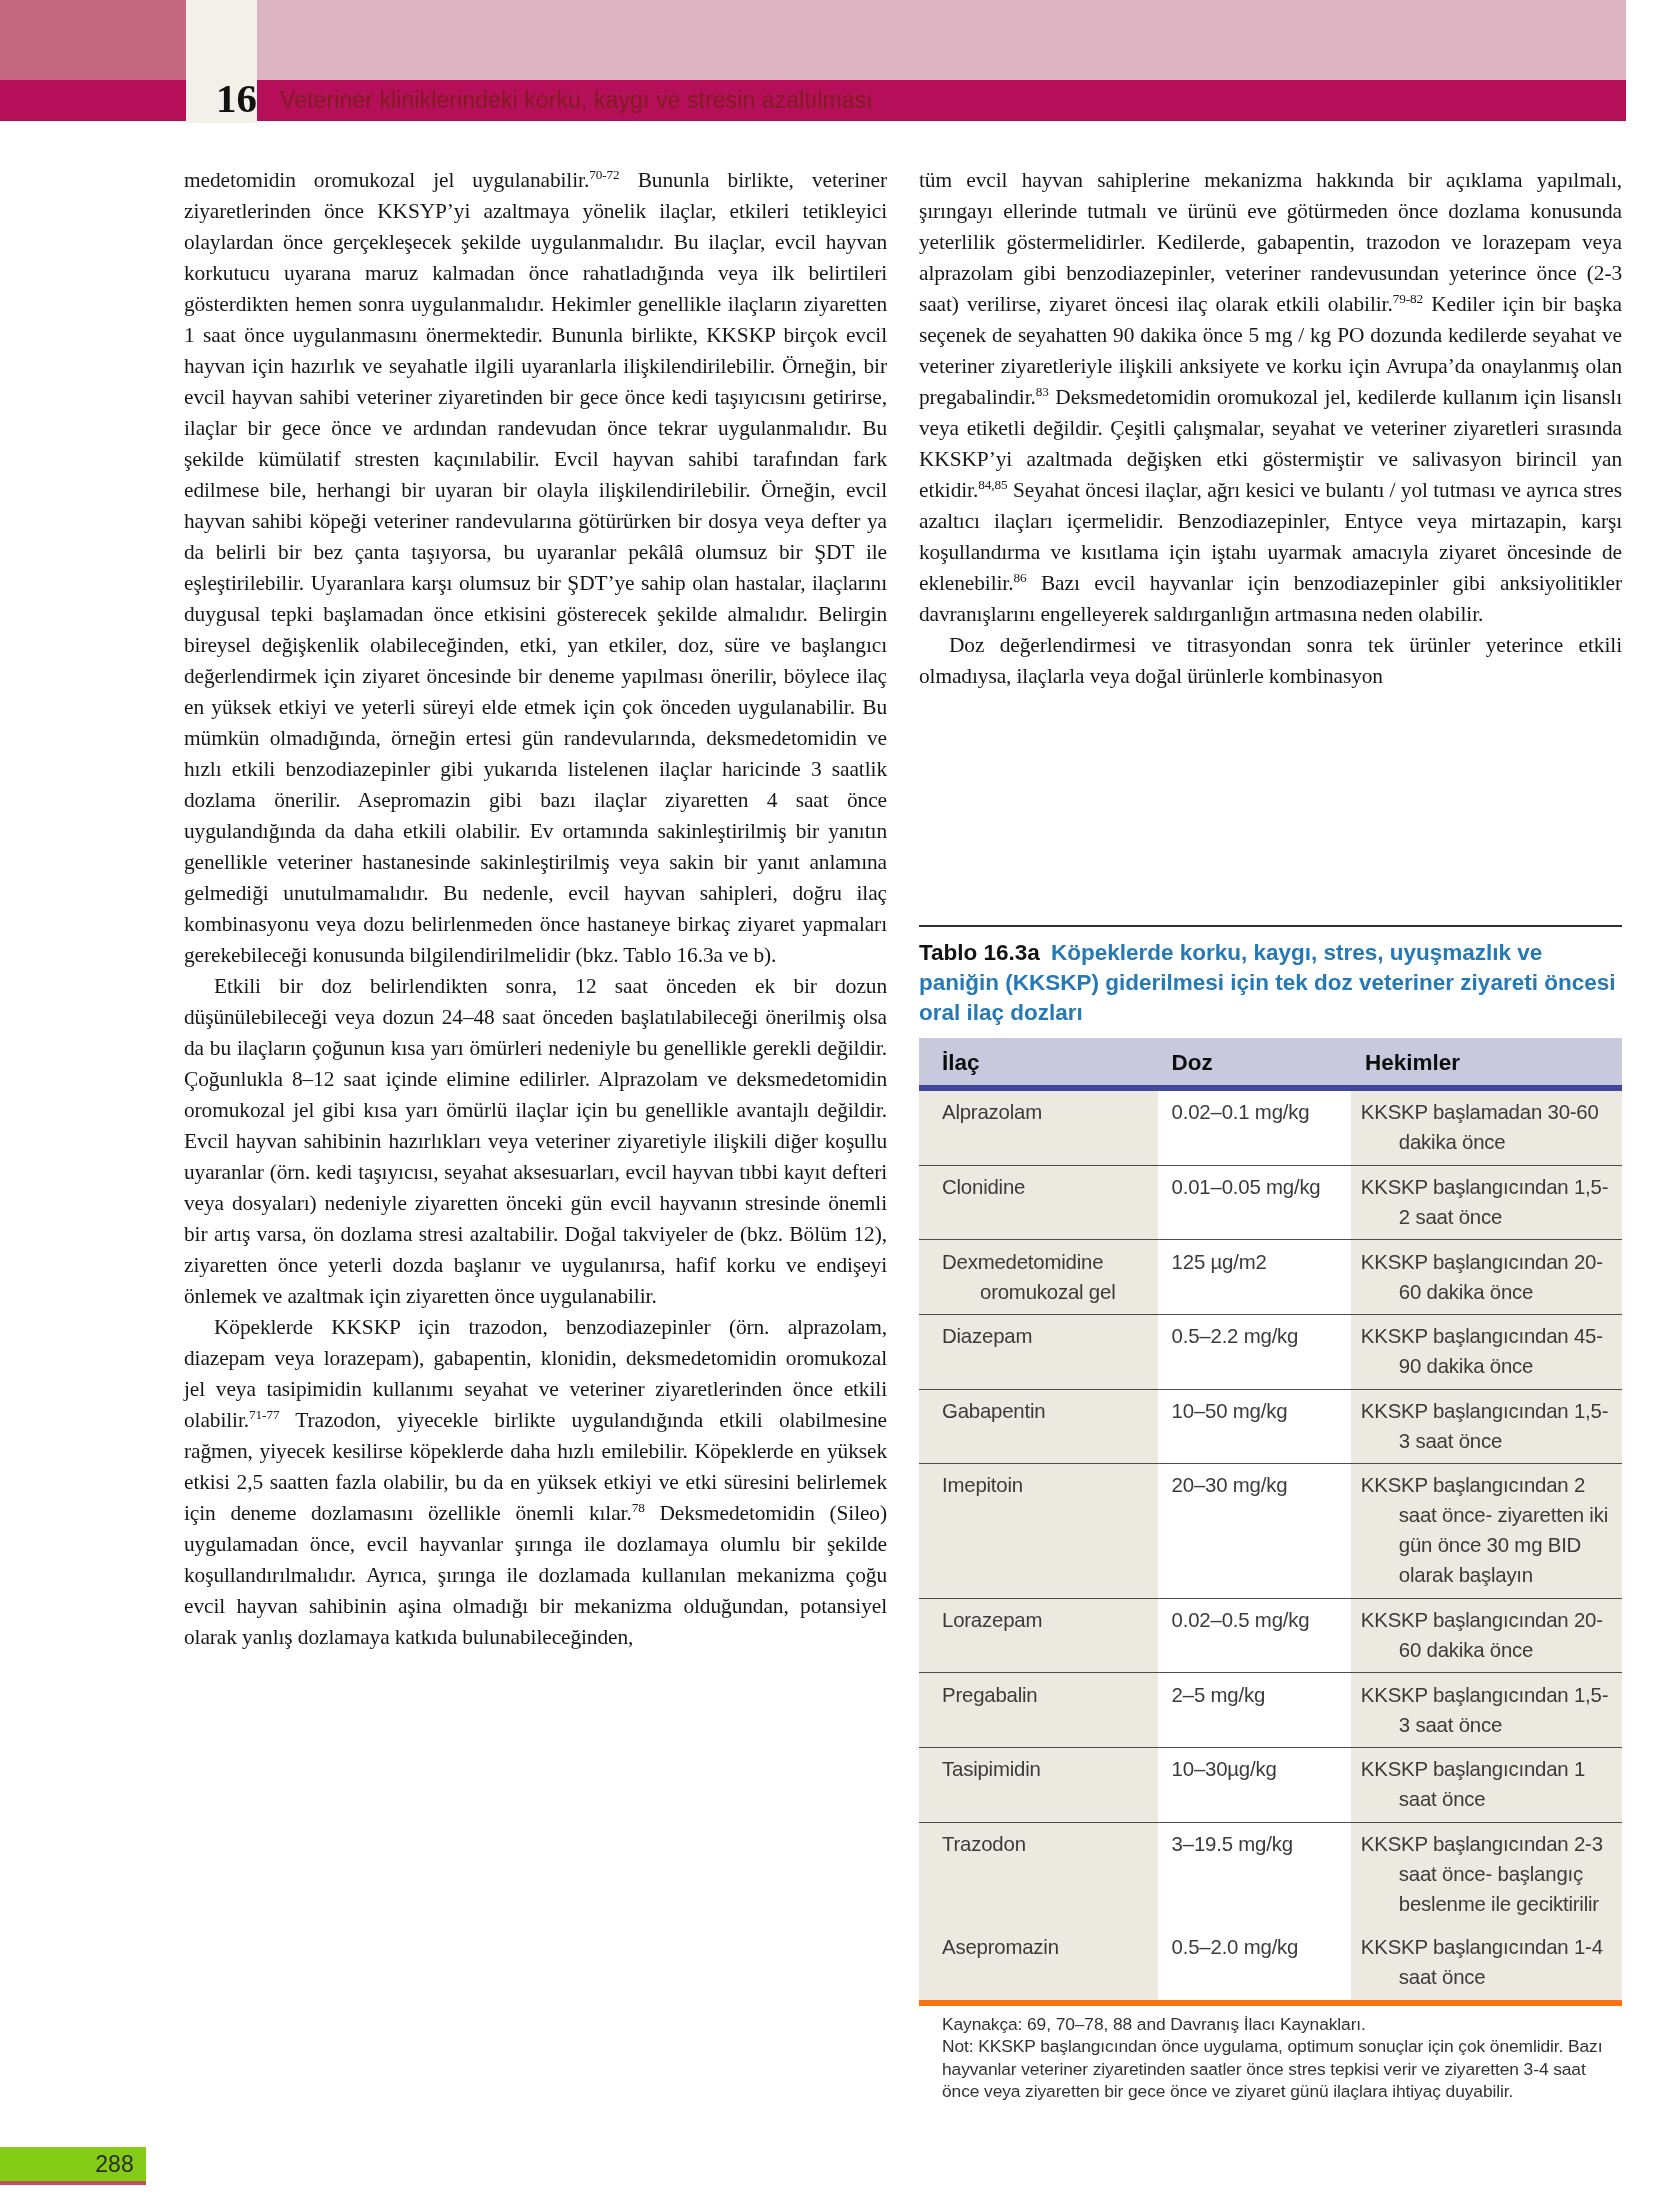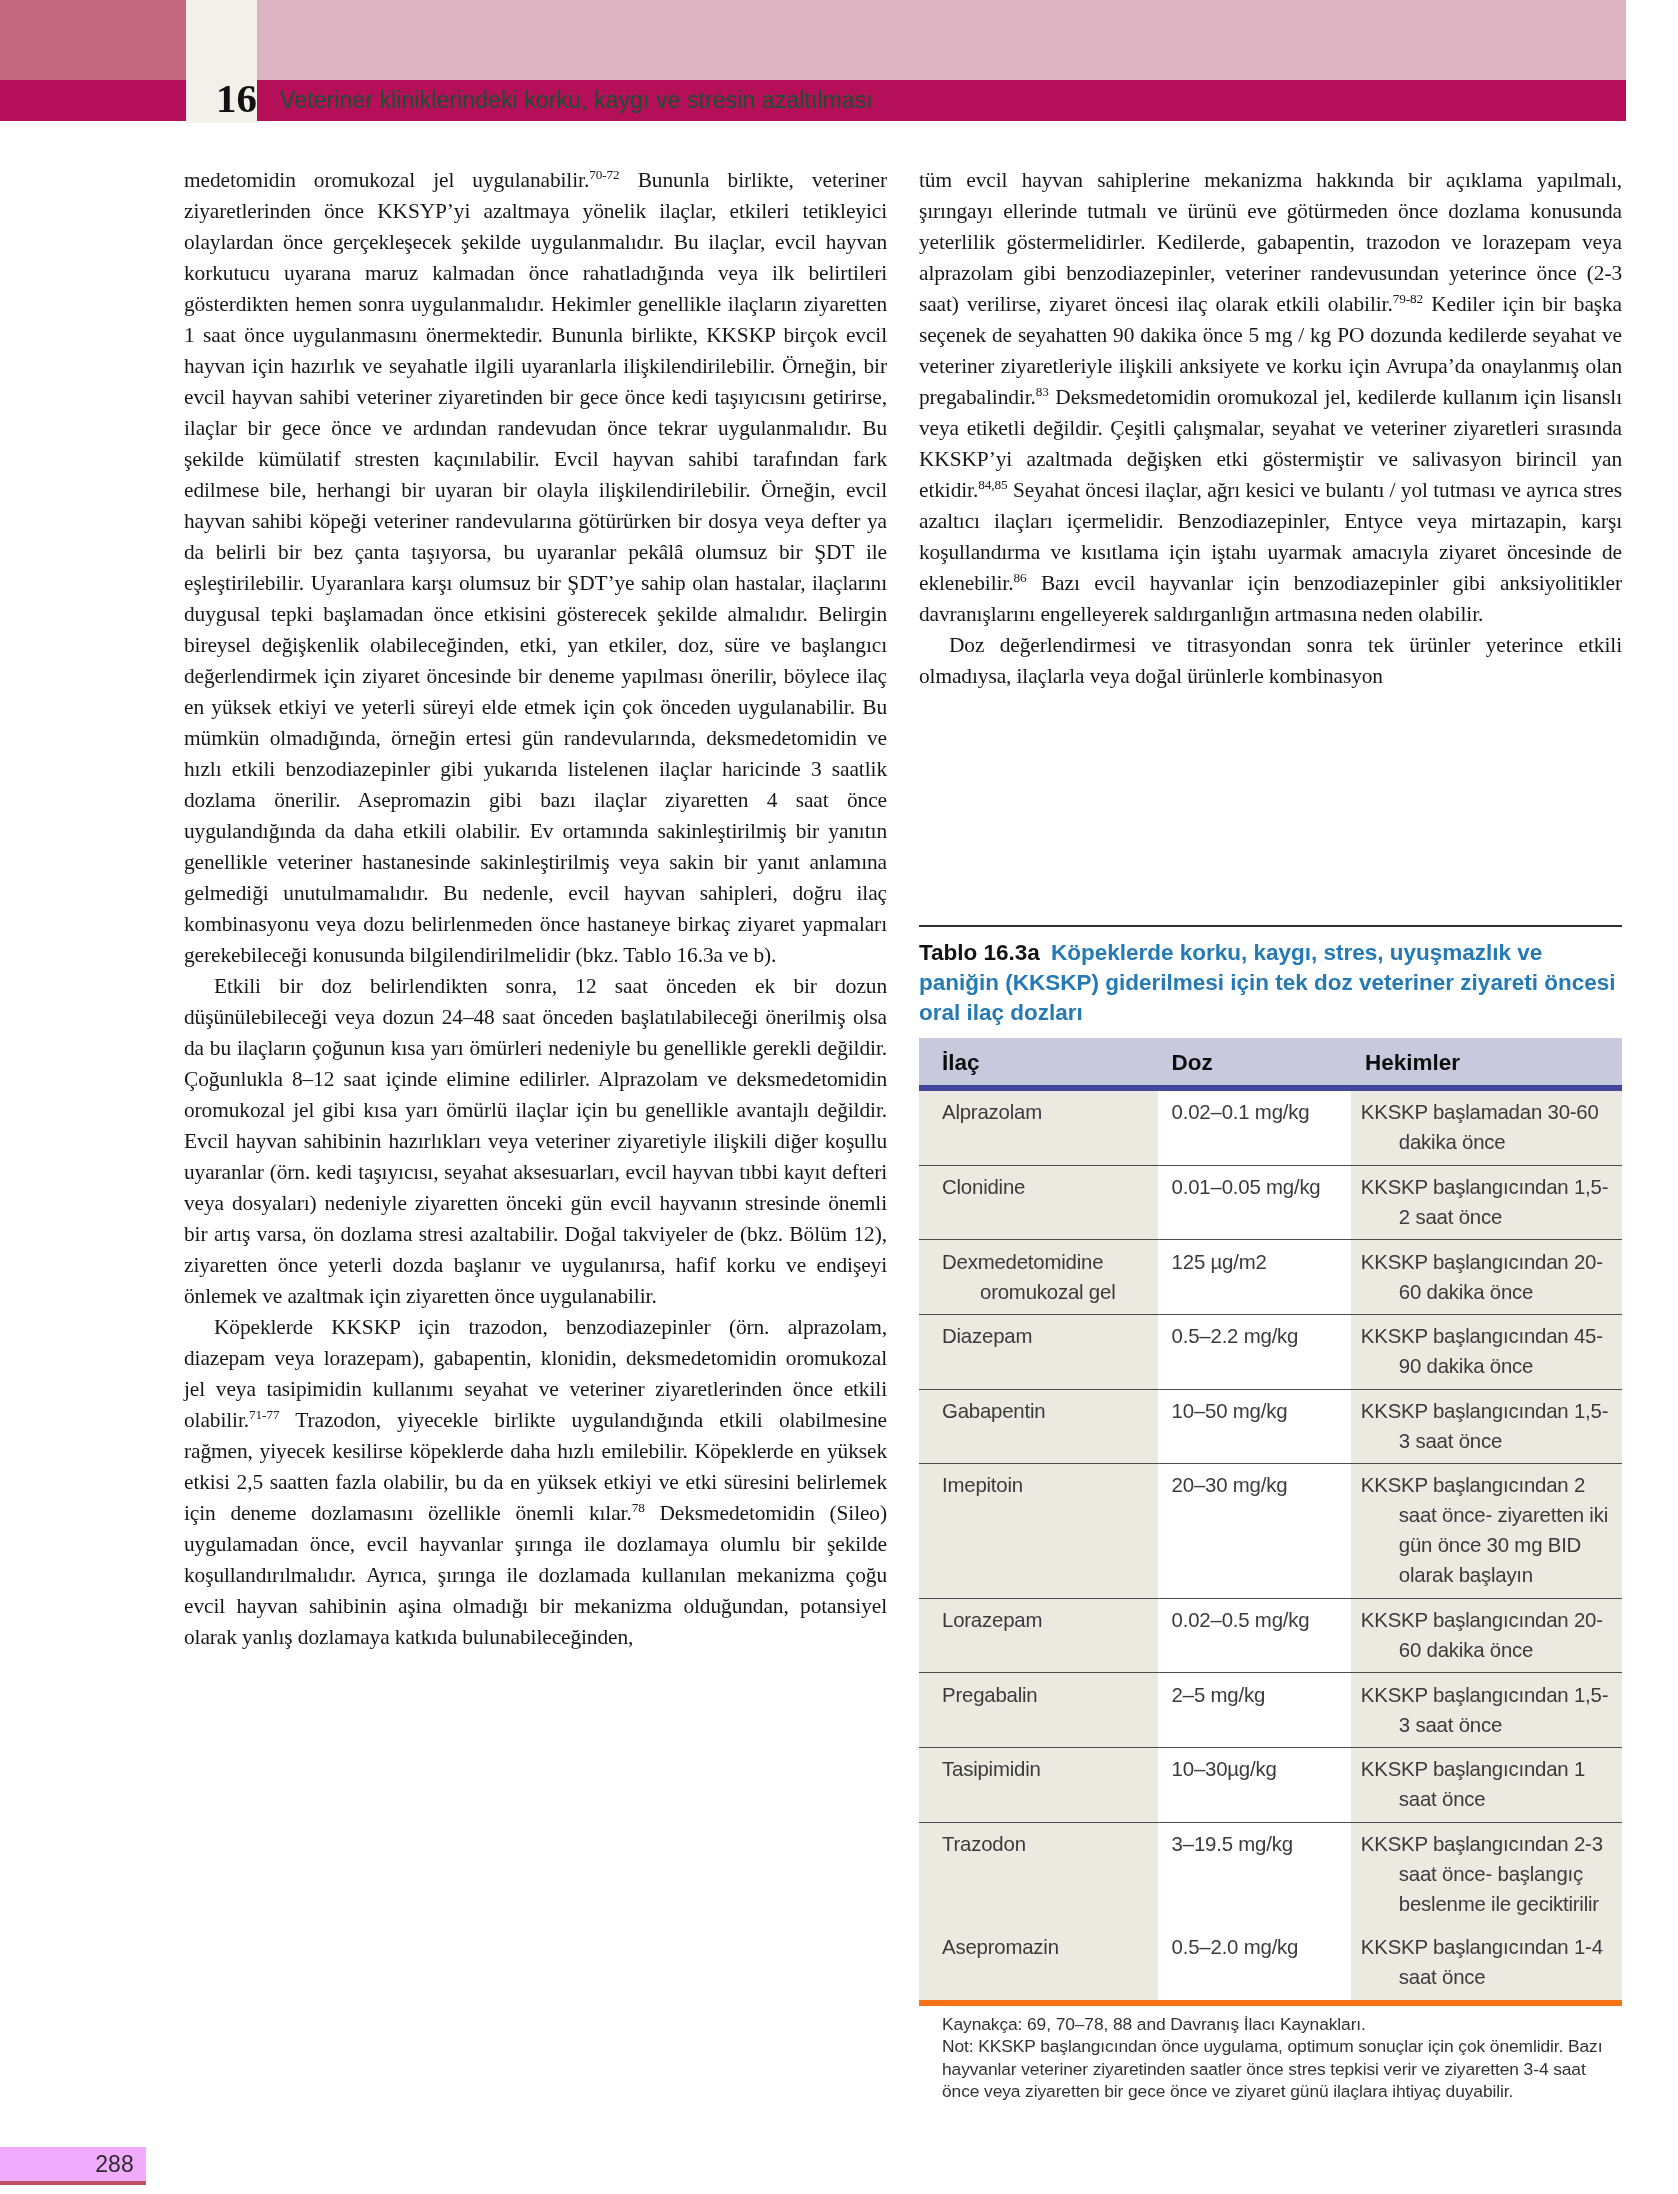--- a/index.html
+++ b/index.html
@@ -8,21 +8,21 @@
 
   
   .band-pink{position:absolute;left:0;top:0;width:1626px;height:80px;background:#dcb3c1;}
   .band-mauve{position:absolute;left:0;top:0;width:186px;height:80px;background:#c36880;}
   .band-magenta{position:absolute;left:0;top:80px;width:1626px;height:41px;background:#b50f59;}
   .chapter-tab{position:absolute;left:186px;top:0;width:71px;height:123px;background:#f3f0e9;
                display:flex;align-items:flex-end;justify-content:flex-end;}
   .chapter-num{font-family:"Liberation Serif",serif;font-weight:bold;font-size:41px;line-height:1;
                color:#121212;padding-bottom:4.1px;}
   .chapter-title{position:absolute;left:280px;top:80px;height:41px;line-height:41px;
-                 font-family:"Liberation Sans",sans-serif;font-size:23px;color:#14532d;
+                 font-family:"Liberation Sans",sans-serif;font-size:23px;color:#7f1d1d;
                  white-space:nowrap;letter-spacing:0.1px;}
 
   
   .col{position:absolute;top:165px;width:703px;text-align:justify;
        font-size:21.4px;line-height:31px;letter-spacing:-0.1px;}
   .col-left{left:184px;}
   .col-right{left:919px;}
   .col p{margin:0;}
   .col p.indent{text-indent:30px;}
   sup{font-size:0.62em;line-height:0;}
@@ -46,21 +46,21 @@
   table.drugs td.dose{background:#ffffff;}
   table.drugs td.app{padding-left:9.5px;padding-right:6.8px;}
   .hang{display:block;padding-left:38px;text-indent:-38px;}
   table.drugs tr.section td{background:#5b9ace;color:#ffffff;font-weight:bold;font-size:22.5px;
               padding:6.8px 5.4px 8.2px 23px;border-top:none;letter-spacing:0;}
   .tbl-foot{border-top:6px solid #f97316;background:#ffffff;padding:6.8px 5.4px 5.4px 23px;
             font-size:17.4px;line-height:22.5px;color:#333333;letter-spacing:-0.1px;}
   .tbl-foot div{margin:0;}
 
   
-  .pagebar{position:absolute;left:0;top:2147px;width:146px;height:38px;background:#f0abfc;
+  .pagebar{position:absolute;left:0;top:2147px;width:146px;height:38px;background:#84cc16;
            border-bottom:4.1px solid #c04f63;box-sizing:border-box;
            display:flex;align-items:center;justify-content:flex-end;padding-right:12.3px;
            font-family:"Liberation Sans",sans-serif;font-size:23px;color:#2b2b2b;}
 </style>
 </head>
 <body>
 
 <div class="page">
 
   <div class="band-pink"></div>

